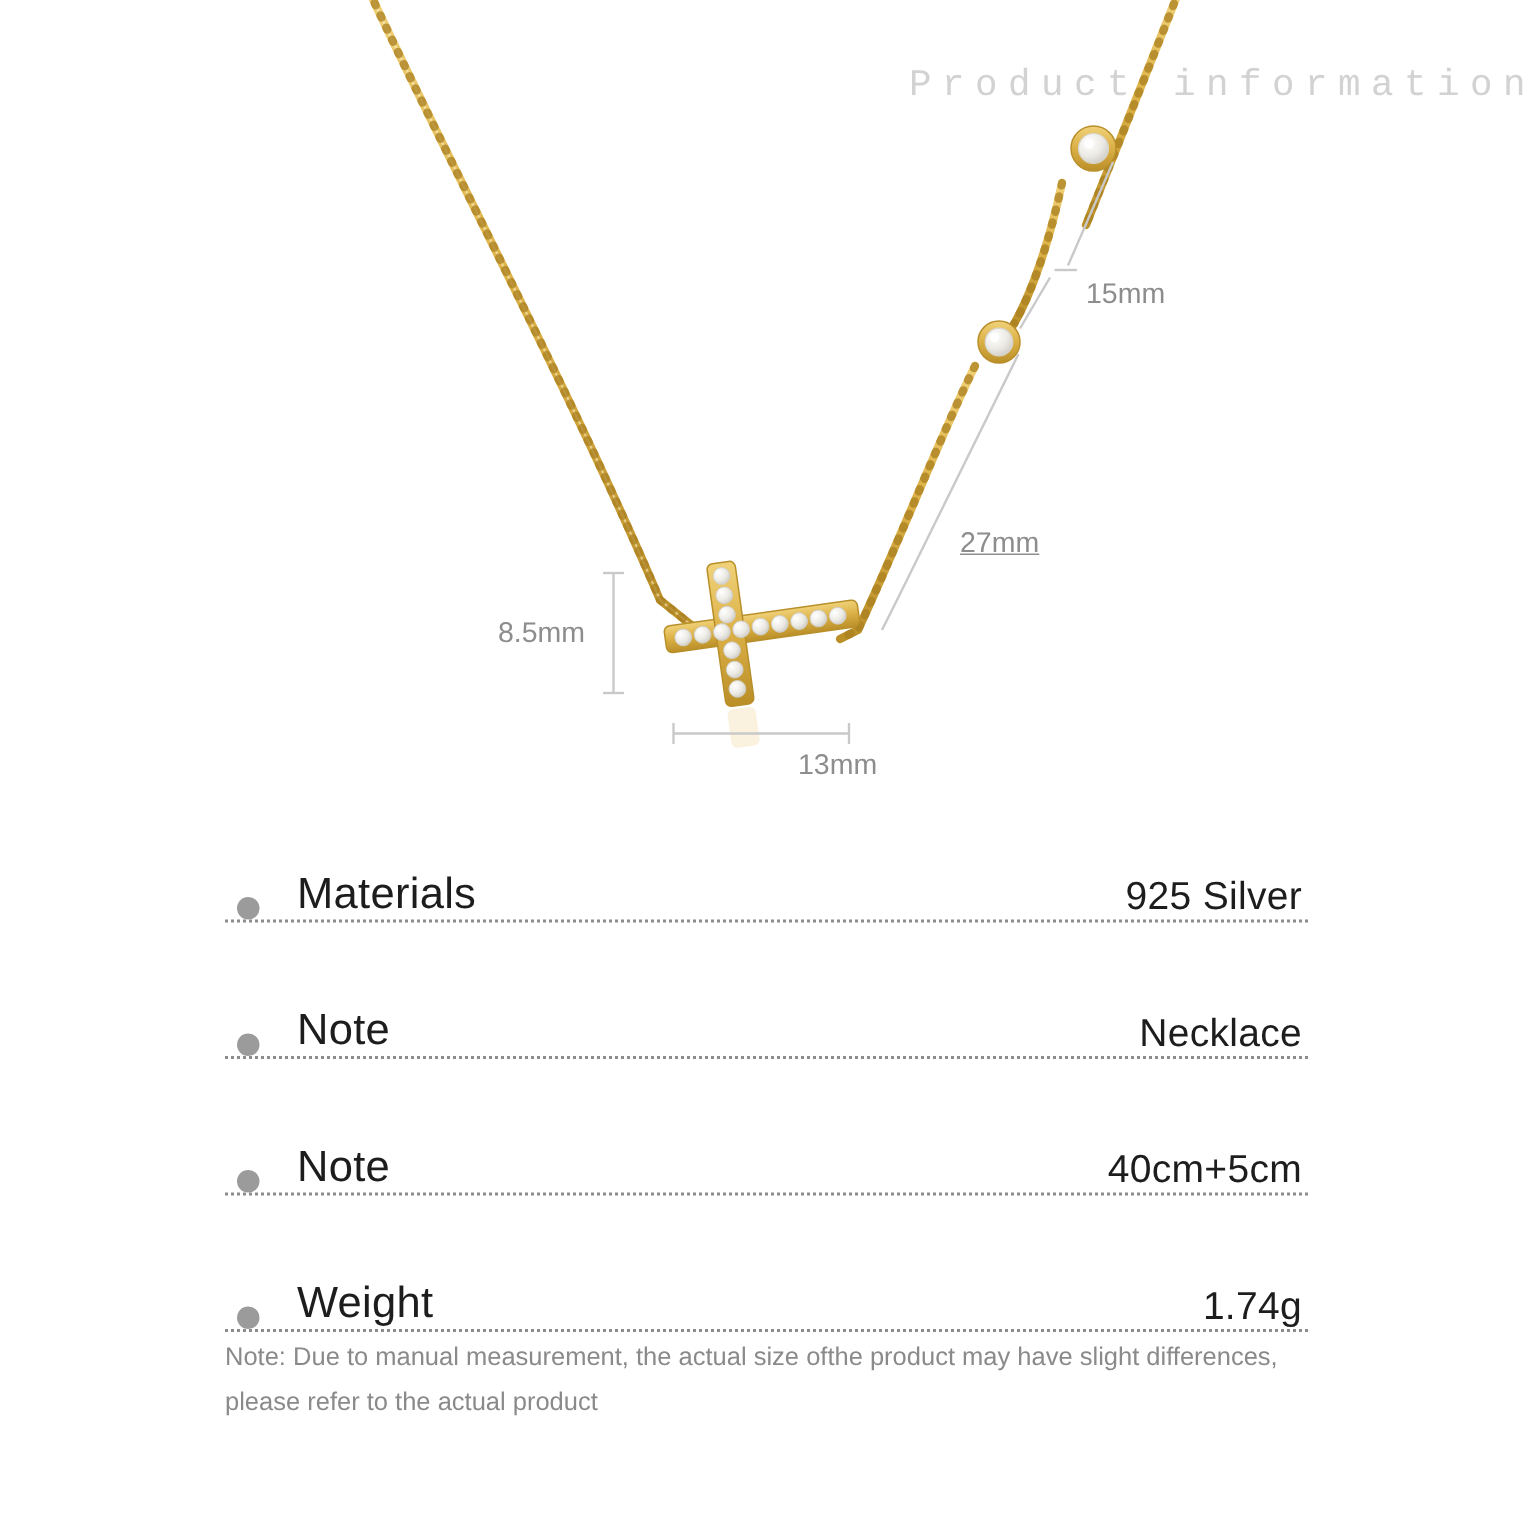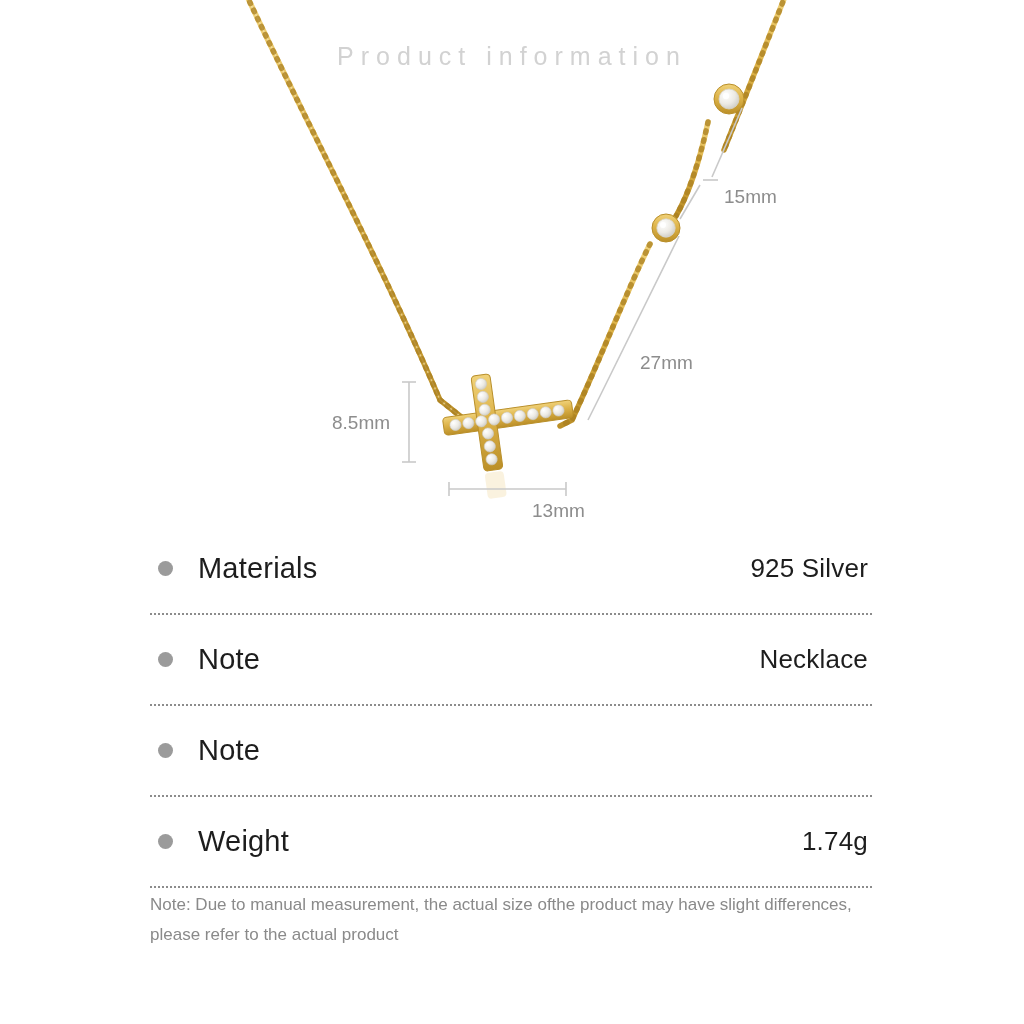--- a/index.html
+++ b/index.html
@@ -28,53 +28,53 @@
   #hero-svg {
     position: absolute;
     left: 0;
     top: 0;
   }
   #hero-title {
     position: absolute;
     left: 0;
     top: 42px;
     width: 1024px;
-    text-align: center;
+    text-align: right;
     font-size: 25px;
     letter-spacing: 7px;
     color: #d2d2d2;
-    font-family: Liberation Sans, sans-serif;
+    font-family: Liberation Mono, monospace;
     font-weight: 400;
     user-select: none;
   }
 
   .dim-label {
     position: absolute;
     font-size: 19px;
     color: #8d8d8d;
     font-family: "Liberation Sans", sans-serif;
     white-space: nowrap;
   }
   #dim-15mm  { left: 724px; top: 186px; }
-  #dim-27mm  { left: 640px; top: 352px; }
+  #dim-27mm  { left: 640px; top: 352px; text-decoration: underline; }
   #dim-85mm  { left: 332px; top: 412px; }
   #dim-13mm  { left: 484px; top: 500px; margin-left: 48px; }
 
   
   #specs {
     position: absolute;
     left: 150px;
     top: 524px;
     width: 722px;
   }
   .spec-row {
     position: relative;
     height: 89px;
     display: flex;
-    align-items: center;
+    align-items: flex-end;
     border-bottom: 2px dotted #8c8c8c;
   }
   .spec-row:last-of-type { border-bottom: 2px dotted #8c8c8c; }
 
   .bullet {
     width: 15px;
     height: 15px;
     border-radius: 50%;
     background: #9b9b9b;
     flex: 0 0 auto;
@@ -221,20 +221,21 @@
 
   <div class="spec-row">
     <span class="bullet"></span>
     <span class="spec-label">Note</span>
     <span class="spec-value">Necklace</span>
   </div>
 
   <div class="spec-row">
     <span class="bullet"></span>
     <span class="spec-label">Note</span>
+    <span class="spec-value">40cm+5cm</span>
   </div>
 
   <div class="spec-row">
     <span class="bullet"></span>
     <span class="spec-label">Weight</span>
     <span class="spec-value">1.74g</span>
   </div>
 
 </div>
 

